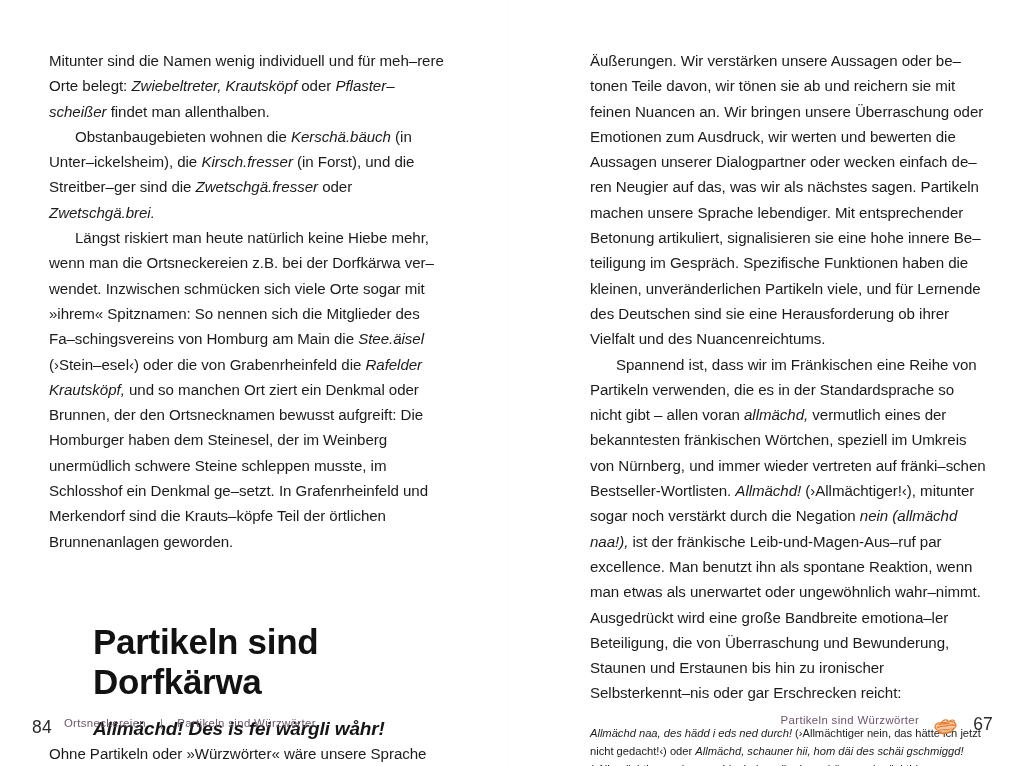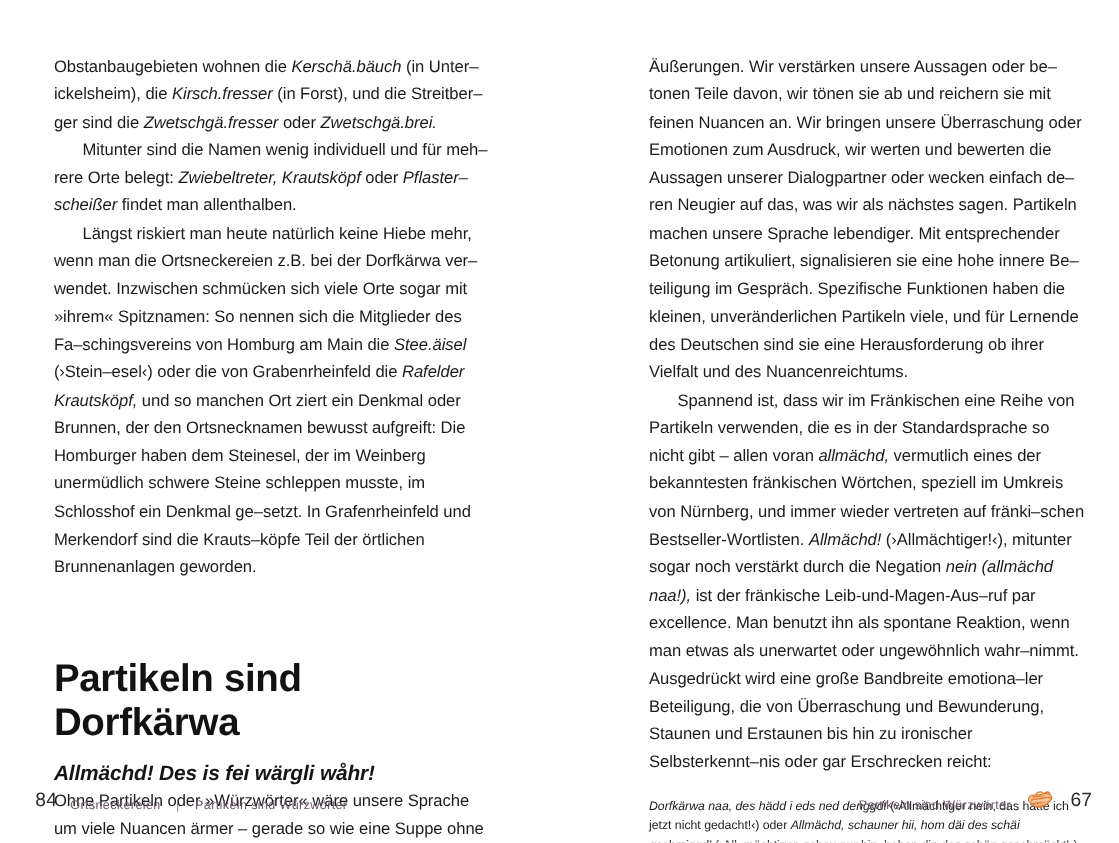--- a/index.html
+++ b/index.html
@@ -60,20 +60,21 @@
   }
   p.body + p.body {
     text-indent: 26px;
   }
 
   i, em { font-style: italic; }
 
   
   .headline-block {
     margin-top: 68px;
+    margin-left: 44px;
   }
   h1.headline {
     margin: 0;
     font-size: 35px;
     line-height: 40.5px;
     font-weight: 600;
     letter-spacing: -0.3px;
     color: #121212;
   }
   h1.headline .hl-line { display: block; }
@@ -106,21 +107,21 @@
   .footer {
     position: absolute;
     bottom: 0;
     height: 70px;
     width: 100%;
   }
   .footer-inner {
     position: absolute;
     bottom: 28px;
     display: flex;
-    align-items: flex-end;
+    align-items: flex-start;
     gap: 12px;
     font-size: 11.4px;
     letter-spacing: 0.35px;
     color: #6b5566;
     white-space: nowrap;
   }
   .footer-left .footer-inner  { left: 32px; }
   .footer-right .footer-inner { right: 24px; }
 
   .folio {
@@ -147,23 +148,23 @@
 </head>
 <body>
 
 <div class="spread">
 
   <div class="gutter"></div>
 
   <div class="page page-left">
     <div class="textcol">
 
+      <p class="body"><span>Mitunter sind die Namen wenig individuell und für meh–rere Orte belegt: </span><i>Zwiebeltreter, Krautsköpf</i><span> oder </span><i>Pflaster–scheißer</i><span> findet man allenthalben.</span></p>
+
       <p class="body"><span>Obstanbaugebieten wohnen die </span><i>Kerschä.bäuch</i><span> (in Unter–ickelsheim), die </span><i>Kirsch.fresser</i><span> (in Forst), und die Streitber–ger sind die </span><i>Zwetschgä.fresser</i><span> oder </span><i>Zwetschgä.brei.</i></p>
-
-      <p class="body"><span>Mitunter sind die Namen wenig individuell und für meh–rere Orte belegt: </span><i>Zwiebeltreter, Krautsköpf</i><span> oder </span><i>Pflaster–scheißer</i><span> findet man allenthalben.</span></p>
 
       <p class="body"><span>Längst riskiert man heute natürlich keine Hiebe mehr, wenn man die Ortsneckereien z.B. bei der Dorfkärwa ver–wendet. Inzwischen schmücken sich viele Orte sogar mit »ihrem« Spitznamen: So nennen sich die Mitglieder des Fa–schingsvereins von Homburg am Main die </span><i>Stee.äisel</i><span> (›Stein–esel‹) oder die von Grabenrheinfeld die </span><i>Rafelder Krautsköpf,</i><span> und so manchen Ort ziert ein Denkmal oder Brunnen, der den Ortsnecknamen bewusst aufgreift: Die Homburger haben dem Steinesel, der im Weinberg unermüdlich schwere Steine schleppen musste, im Schlosshof ein Denkmal ge–setzt. In Grafenrheinfeld und Merkendorf sind die Krauts–köpfe Teil der örtlichen Brunnenanlagen geworden.</span></p>
 
       <div class="headline-block">
         <h1 class="headline">
           <span class="hl-line">Partikeln sind</span>
           <span class="hl-line">Dorfkärwa</span>
         </h1>
         <h2 class="subhead">Allmächd! Des is fei wärgli wåhr!</h2>
       </div>
@@ -183,21 +184,21 @@
   </div>
 
   <div class="page page-right">
     <div class="textcol">
 
       <p class="body">Äußerungen. Wir verstärken unsere Aussagen oder be–tonen Teile davon, wir tönen sie ab und reichern sie mit feinen Nuancen an. Wir bringen unsere Überraschung oder Emotionen zum Ausdruck, wir werten und bewerten die Aussagen unserer Dialogpartner oder wecken einfach de–ren Neugier auf das, was wir als nächstes sagen. Partikeln machen unsere Sprache lebendiger. Mit entsprechender Betonung artikuliert, signalisieren sie eine hohe innere Be–teiligung im Gespräch. Spezifische Funktionen haben die kleinen, unveränderlichen Partikeln viele, und für Lernende des Deutschen sind sie eine Herausforderung ob ihrer Vielfalt und des Nuancenreichtums.</p>
 
       <p class="body"><span>Spannend ist, dass wir im Fränkischen eine Reihe von Partikeln verwenden, die es in der Standardsprache so nicht gibt – allen voran </span><i>allmächd,</i><span> vermutlich eines der bekanntesten fränkischen Wörtchen, speziell im Umkreis von Nürnberg, und immer wieder vertreten auf fränki–schen Bestseller-Wortlisten. </span><i>Allmächd!</i><span> (›Allmächtiger!‹), mitunter sogar noch verstärkt durch die Negation </span><i>nein (allmächd naa!),</i><span> ist der fränkische Leib-und-Magen-Aus–ruf par excellence. Man benutzt ihn als spontane Reaktion, wenn man etwas als unerwartet oder ungewöhnlich wahr–nimmt. Ausgedrückt wird eine große Bandbreite emotiona–ler Beteiligung, die von Überraschung und Bewunderung, Staunen und Erstaunen bis hin zu ironischer Selbsterkennt–nis oder gar Erschrecken reicht:</span></p>
 
       <div class="example-block">
-        <p><i>Dorfkärwa naa, des hädd i eds ned denggd!</i><span> (›Allmächtiger nein, das hätte ich jetzt nicht gedacht!‹) oder </span><i>Allmächd, schauner hii, hom däi des schäi gschmiggd!</i><span> (›All–mächtiger, schau nur hin, haben die das schön geschmückt!‹), wenn man von der Schönheit ganz überwältigt ist. Oder: </span></p>
+        <p><i>Allmächd naa, des hädd i eds ned durch!</i><span> (›Allmächtiger nein, das hätte ich jetzt nicht gedacht!‹) oder </span><i>Allmächd, schauner hii, hom däi des schäi gschmiggd!</i><span> (›All–mächtiger, schau nur hin, haben die das schön geschmückt!‹), wenn man von der Schönheit ganz überwältigt ist. Oder: </span></p>
       </div>
 
     </div>
 
     <div class="footer footer-right">
       <div class="footer-inner">
         <span class="crumb">Partikeln sind Würzwörter</span>
         <span class="deco-wurst">
           <svg width="30" height="24" viewBox="0 0 30 24" xmlns="http://www.w3.org/2000/svg">
             <g fill="none" stroke="#e2762a" stroke-width="1.1" stroke-linecap="round">

